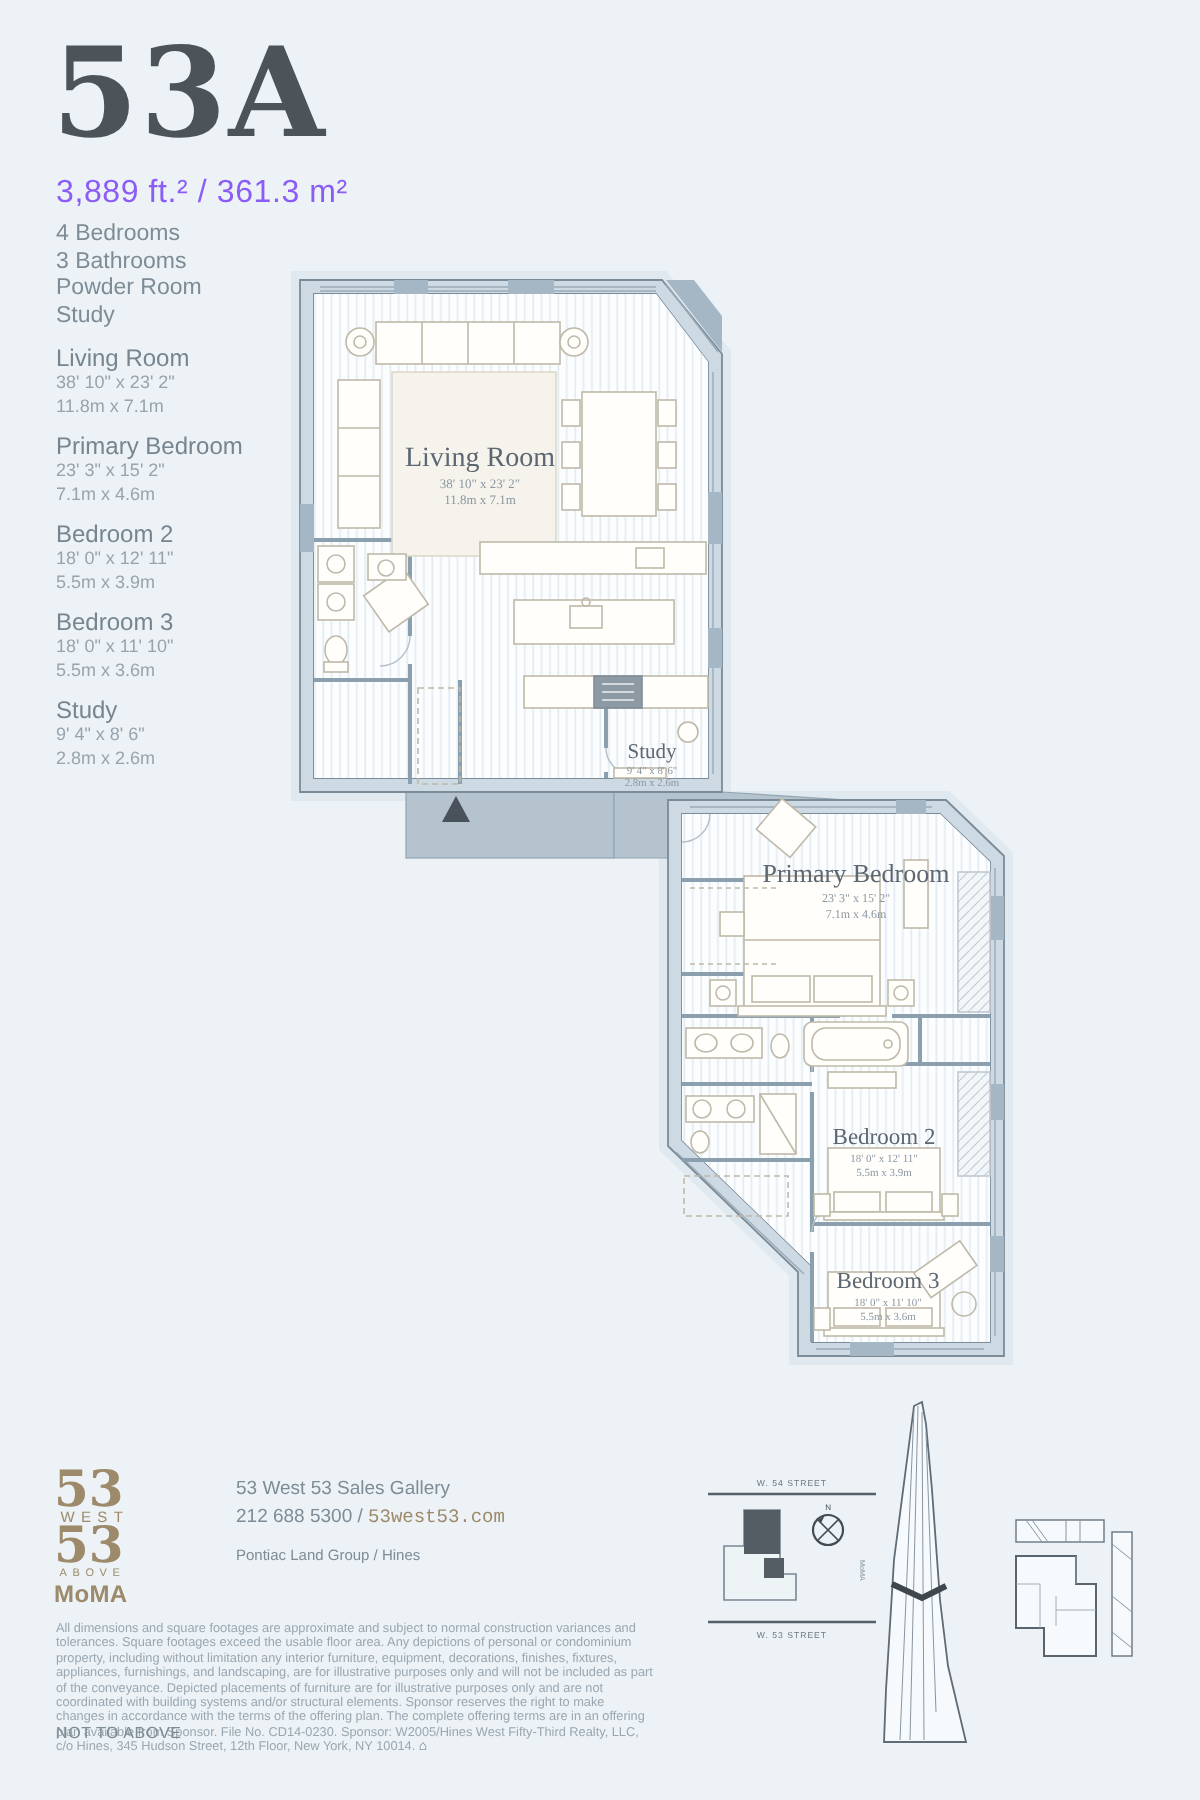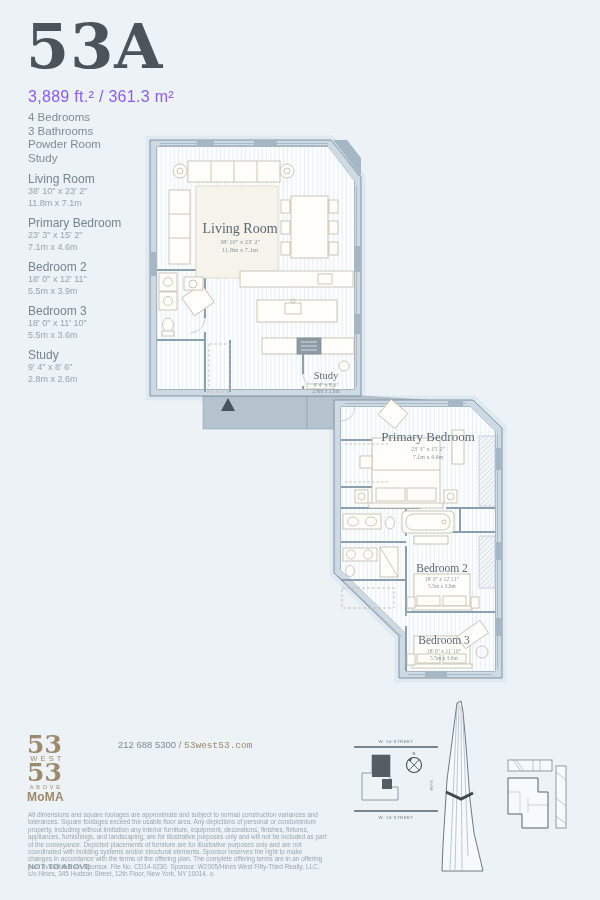--- a/index.html
+++ b/index.html
@@ -331,21 +331,23 @@
 
 <div class="abs logo">
   <div class="n">53</div>
   <div class="w">WEST</div>
   <div class="n">53</div>
   <div class="a">ABOVE</div>
   <div class="m">MoMA</div>
 </div>
 
 <div class="abs contact">
+  <div class="l1">53 West 53 Sales Gallery</div>
   <div class="l2"><span>212 688 5300</span><span> / </span><a href="#" class="link">53west53.com</a></div>
+  <div class="l3">Pontiac Land Group / Hines</div>
 </div>
 
 <div class="abs disclaimer">
   <span>All dimensions and square footages are approximate and subject to normal construction variances and tolerances. Square footages exceed the usable floor area. Any depictions of personal or condominium property, including without limitation any interior furniture, equipment, decorations, finishes, fixtures, appliances, furnishings, and landscaping, are for illustrative purposes only and will not be included as part of the conveyance. Depicted placements of furniture are for illustrative purposes only and are not coordinated with building systems and/or structural elements. Sponsor reserves the right to make changes in accordance with the terms of the offering plan. The complete offering terms are in an offering plan available from Sponsor. File No. CD14-0230. Sponsor: W2005/Hines West Fifty-Third Realty, LLC, c/o Hines, 345 Hudson Street, 12th Floor, New York, NY 10014.</span>
   <span class="eho">⌂</span>
 </div>
 
 <div class="abs nts">NOT TO ABOVE</div>
 
 </body></html>

